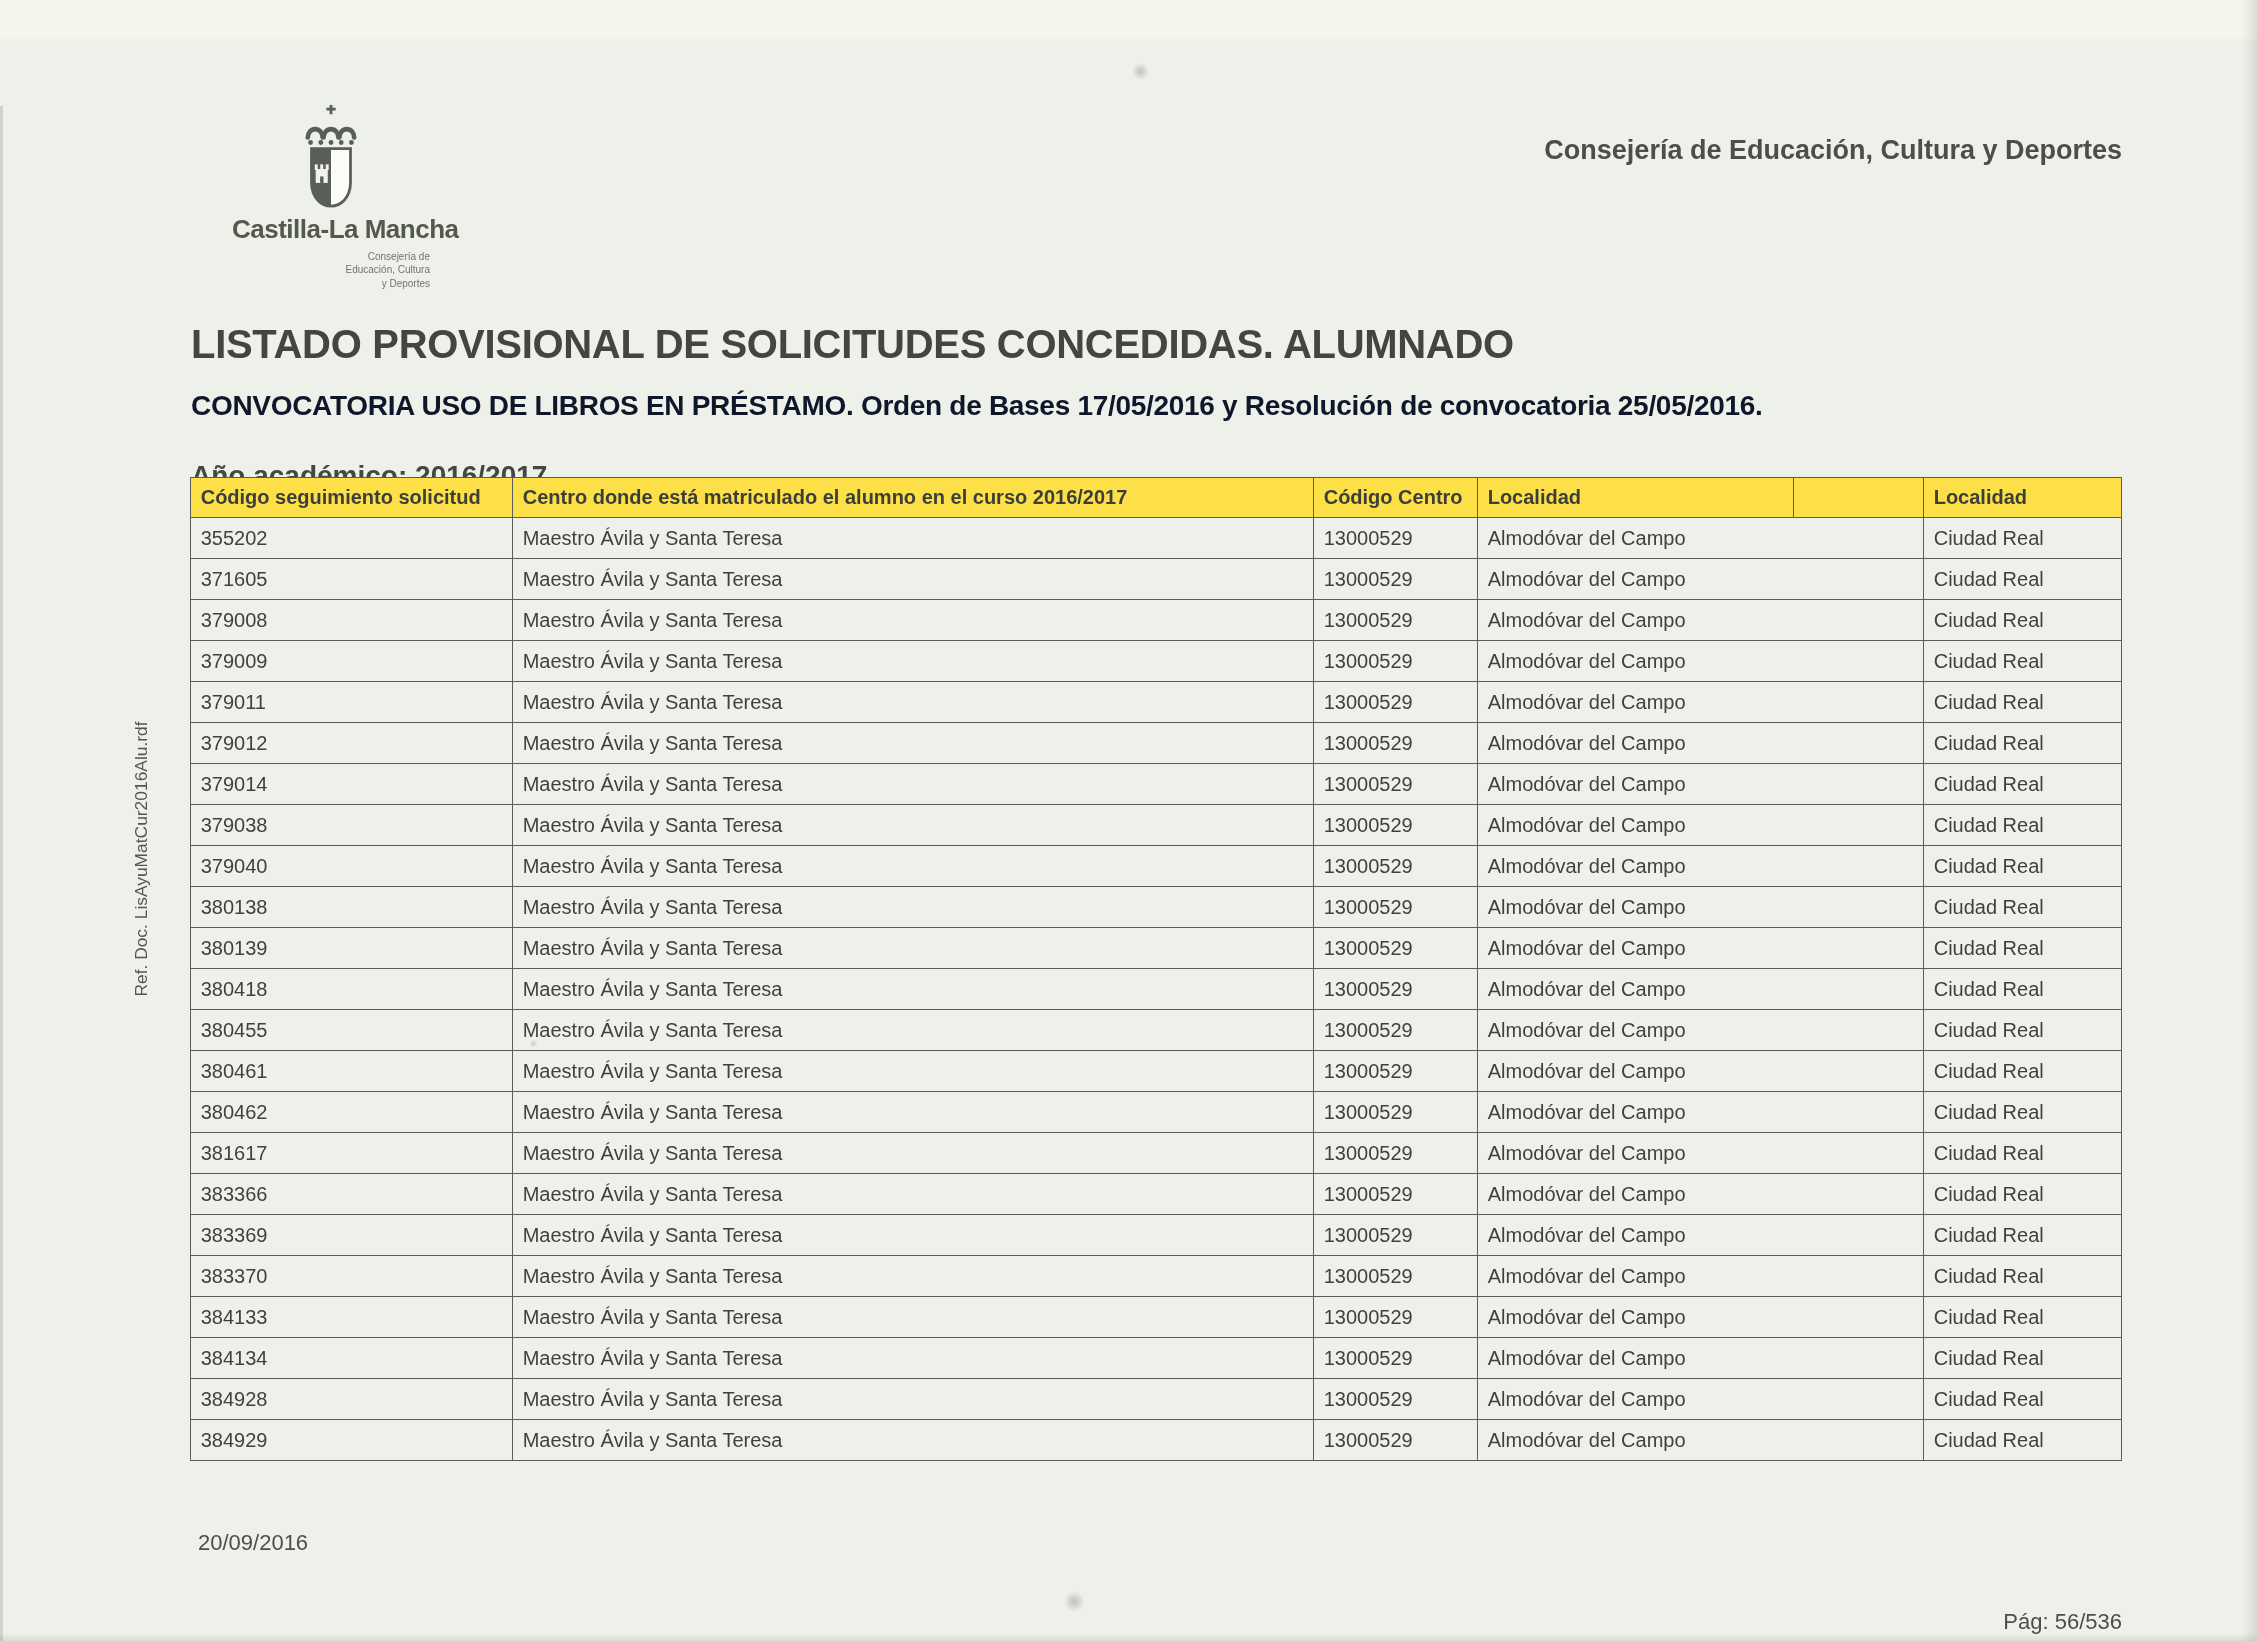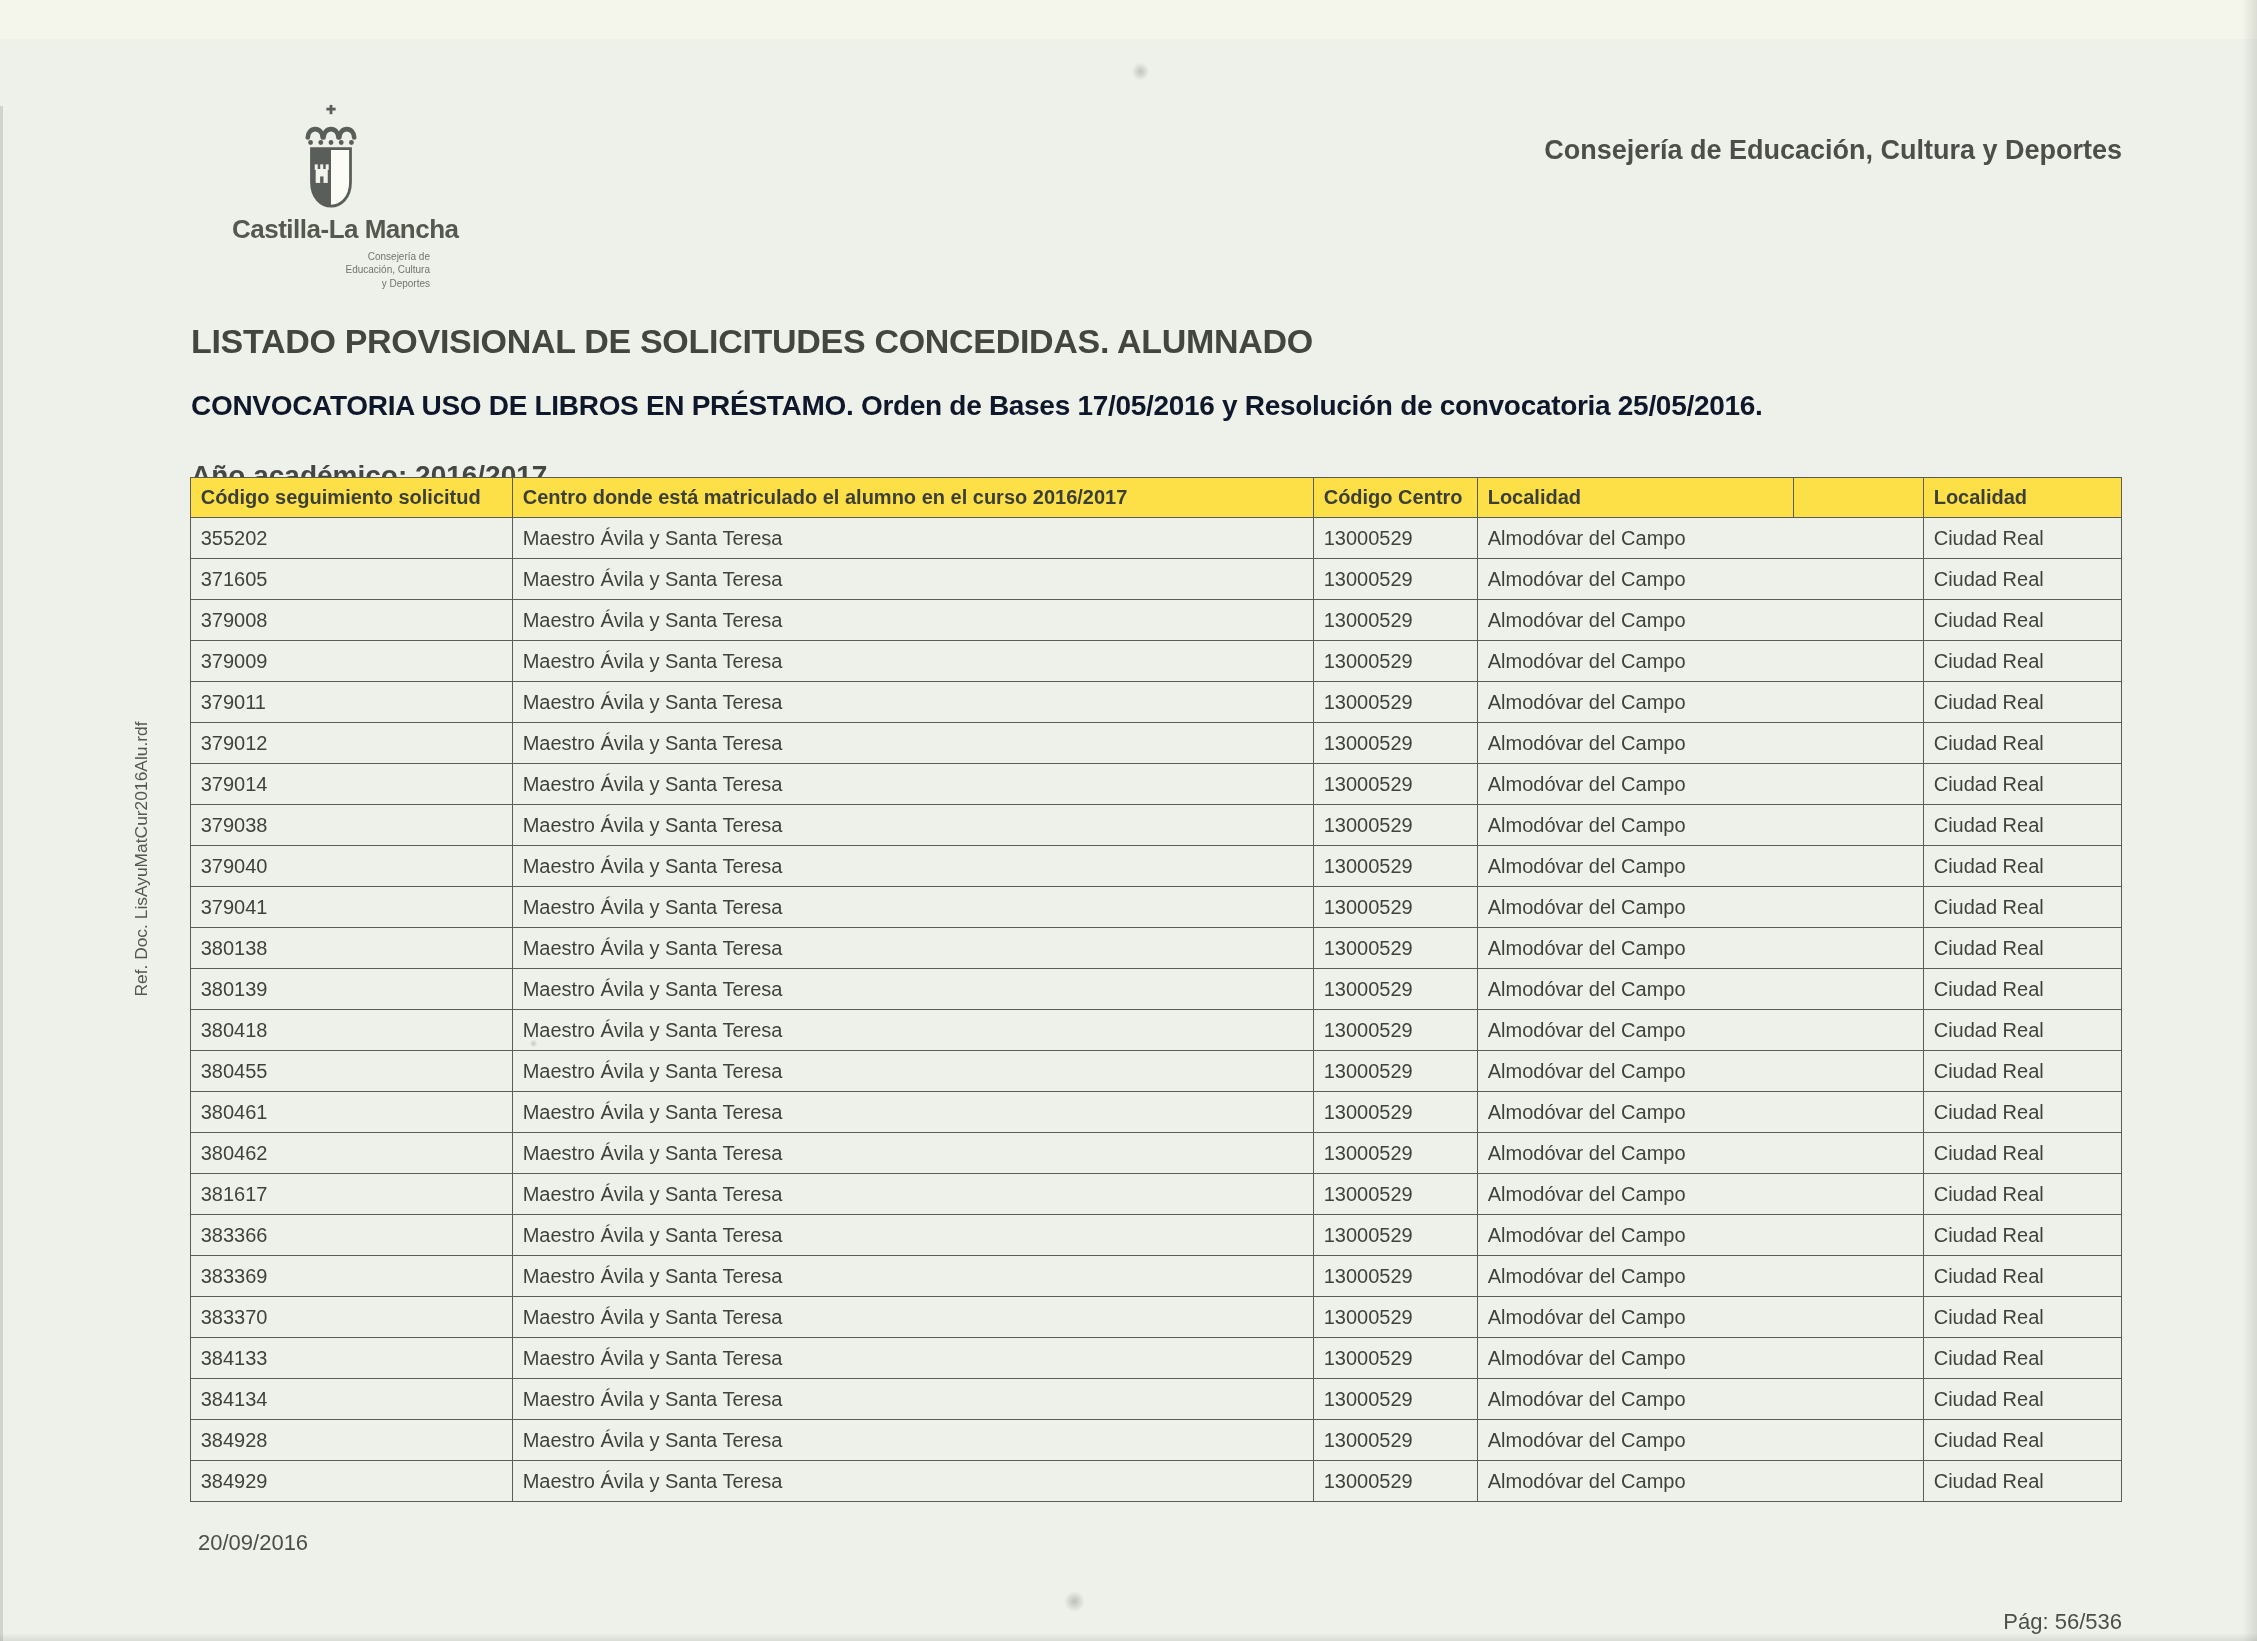--- a/index.html
+++ b/index.html
@@ -19,21 +19,21 @@
   .edge-left{position:absolute;left:0;top:106px;width:2.9px;height:1535px;background:rgba(80,85,80,0.18);}
 
   
   .logo-wrap{position:absolute;left:232px;top:104px;width:198px;text-align:right;}
   .logo-svg{display:block;margin:0 auto;}
   .logo-region{font-size:26px;font-weight:bold;color:#54584f;letter-spacing:-0.5px;margin-top:5.8px;white-space:nowrap;}
   .logo-dept{font-size:10px;color:#70746c;line-height:1.35;margin-top:4.8px;}
 
   .hdr-right{position:absolute;right:135px;top:135px;font-size:27px;font-weight:bold;color:#4c4f49;white-space:nowrap;}
 
-  .title{position:absolute;left:191px;top:322px;font-size:34px;font-weight:bold;color:#43463f;letter-spacing:-0.3px;white-space:nowrap;text-align:right;}
+  .title{position:absolute;left:191px;top:322px;font-size:40px;font-weight:bold;color:#43463f;letter-spacing:-0.3px;white-space:nowrap;text-align:right;}
   .subtitle{position:absolute;left:191px;top:390px;font-size:28px;font-weight:bold;color:#0f172a;letter-spacing:-0.3px;white-space:nowrap;}
   .acad-year{position:absolute;left:191px;top:460px;font-size:28px;font-weight:bold;color:#454841;white-space:nowrap;}
 
   .ref-doc{position:absolute;left:141px;top:859px;transform:translate(-50%,-50%) rotate(-90deg);
     font-size:17.4px;color:#54574f;white-space:nowrap;}
 
   
   table.listing{position:absolute;left:190px;top:477px;width:1931px;
     border-collapse:collapse;table-layout:fixed;
     border:1.9px solid #4f524c;font-size:20px;color:#3f423c;}
@@ -179,27 +179,20 @@
         <td>Ciudad Real</td>
       </tr>
       <tr>
         <td>379040</td>
         <td>Maestro Ávila y Santa Teresa</td>
         <td>13000529</td>
         <td colspan="2">Almodóvar del Campo</td>
         <td>Ciudad Real</td>
       </tr>
       <tr>
-        <td>379041</td>
-        <td>Maestro Ávila y Santa Teresa</td>
-        <td>13000529</td>
-        <td colspan="2">Almodóvar del Campo</td>
-        <td>Ciudad Real</td>
-      </tr>
-      <tr>
         <td>380138</td>
         <td>Maestro Ávila y Santa Teresa</td>
         <td>13000529</td>
         <td colspan="2">Almodóvar del Campo</td>
         <td>Ciudad Real</td>
       </tr>
       <tr>
         <td>380139</td>
         <td>Maestro Ávila y Santa Teresa</td>
         <td>13000529</td>

